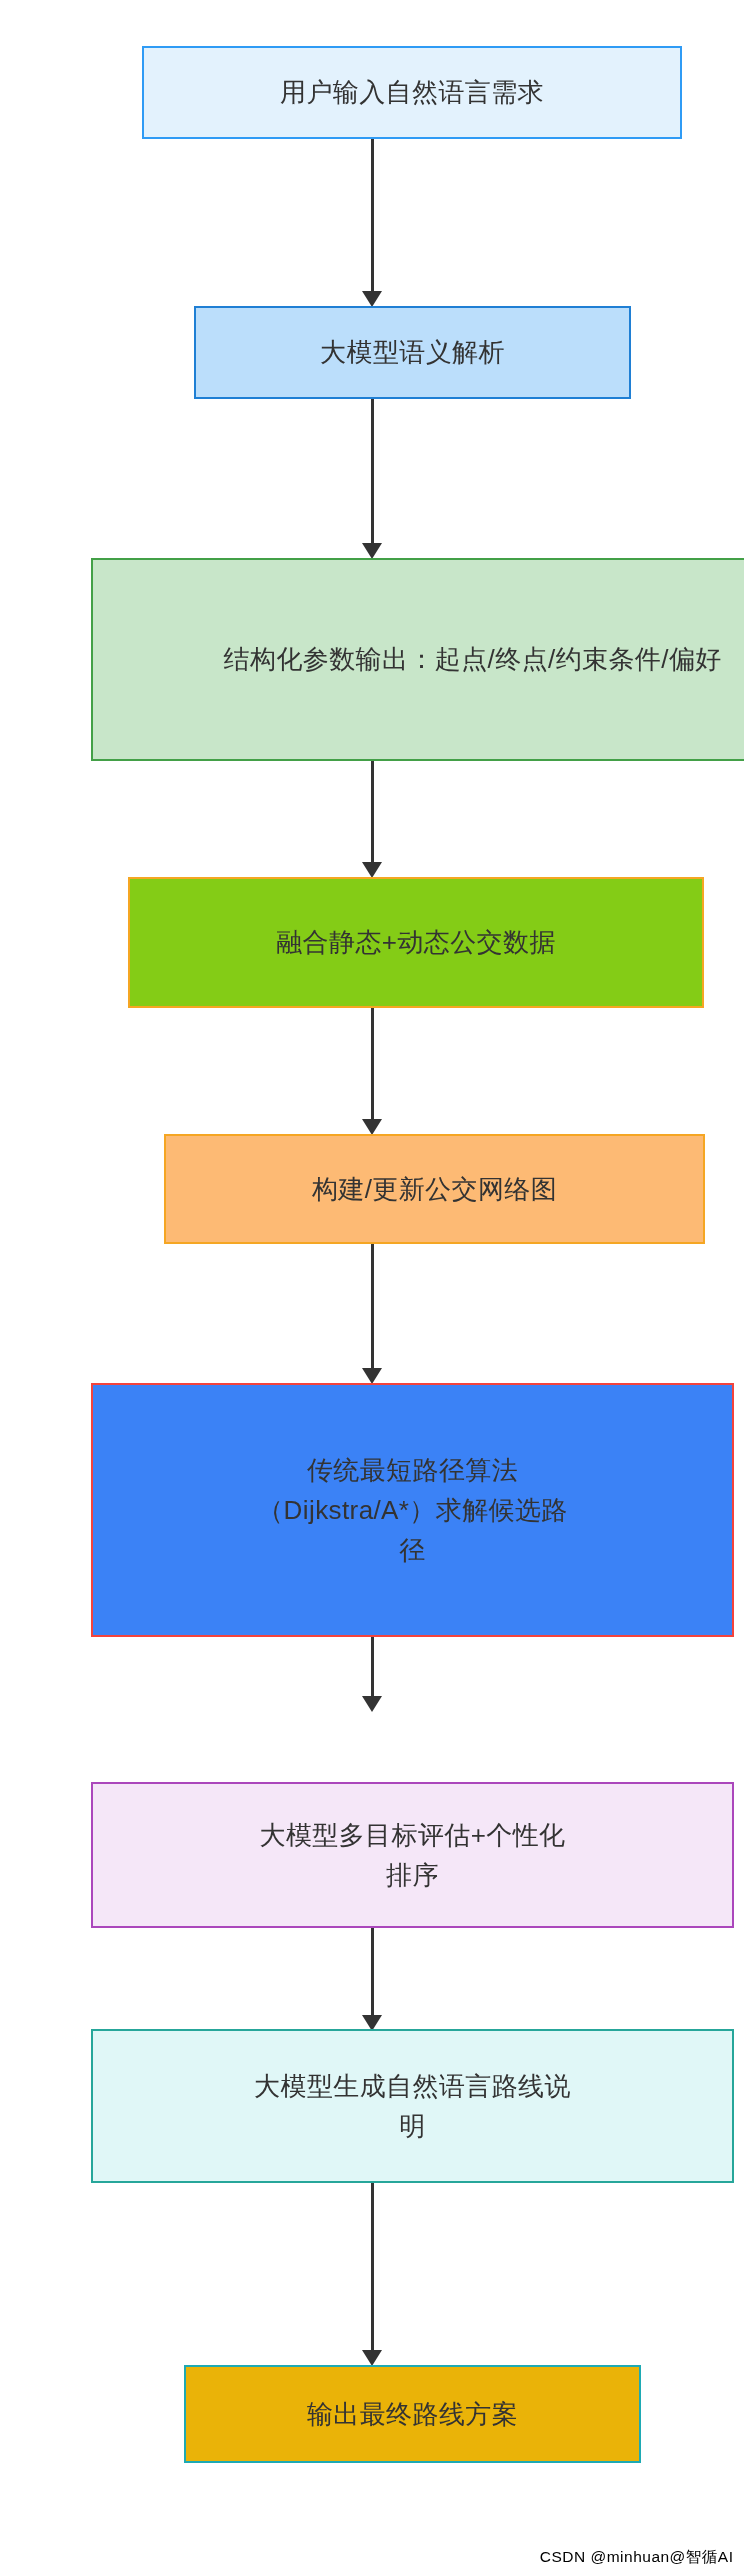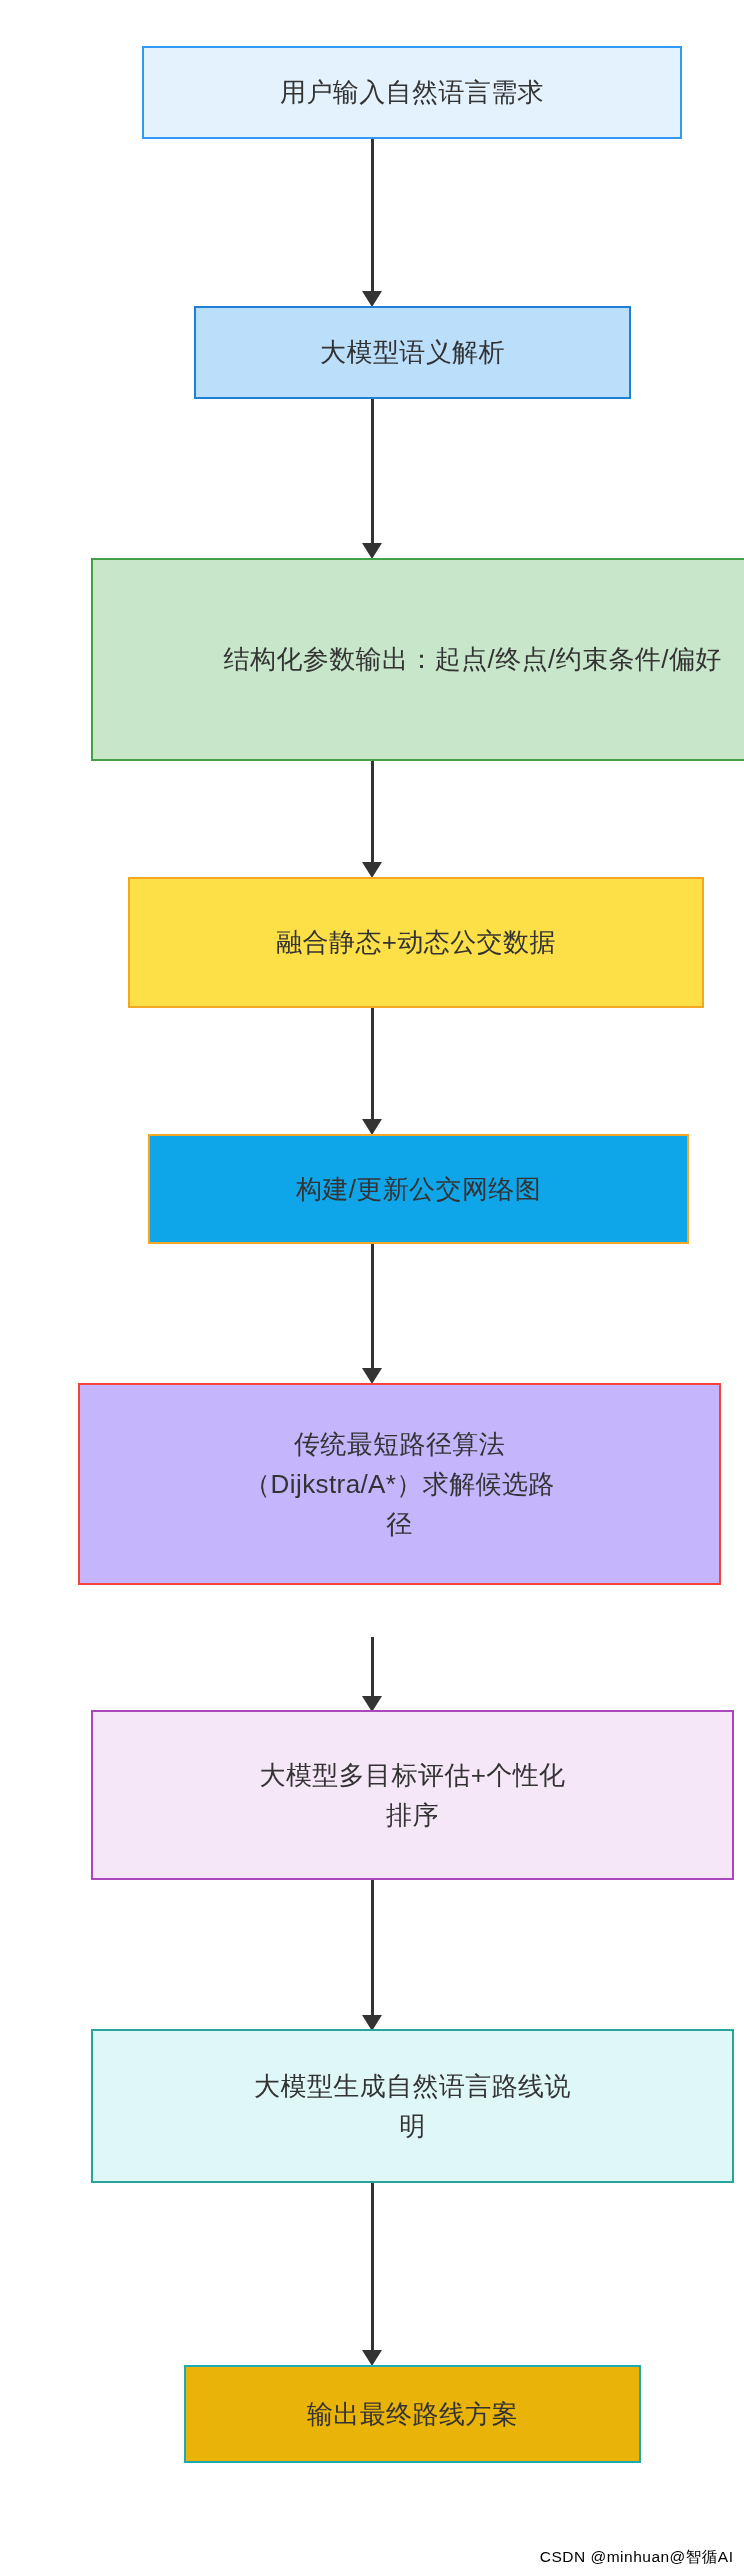--- a/index.html
+++ b/index.html
@@ -90,26 +90,26 @@
     <div class="edge-head" style="left: 362px; top: 1368px;"></div>
     <div class="edge" style="left: 371px; top: 1637px; height: 60px;"></div>
     <div class="edge-head" style="left: 362px; top: 1696px;"></div>
     <div class="edge" style="left: 371px; top: 1880px; height: 135px;"></div>
     <div class="edge-head" style="left: 362px; top: 2015px;"></div>
     <div class="edge" style="left: 371px; top: 2183px; height: 168px;"></div>
     <div class="edge-head" style="left: 362px; top: 2350px;"></div>
     <div class="node" style="left: 102px; top: 46px; width: 540px; height: 93px; background: rgb(227, 242, 253); border-color: rgb(47, 155, 245);"><span class="node-label">用户输入自然语言需求</span></div>
     <div class="node" style="left: 154px; top: 306px; width: 437px; height: 93px; background: rgb(187, 222, 251); border-color: rgb(31, 127, 212);"><span class="node-label">大模型语义解析</span></div>
     <div class="node" style="left: 51px; top: 558px; width: 743px; height: 203px; background: rgb(200, 230, 201); border-color: rgb(67, 160, 71); padding-left: 35px;"><span class="node-label">结构化参数输出：起点/终点/约束条件/偏好</span></div>
-    <div class="node" style="left: 88px; top: 877px; width: 576px; height: 131px; background: #fde047; border-color: rgb(245, 166, 35);"><span class="node-label">融合静态+动态公交数据</span></div>
-    <div class="node" style="left: 108px; top: 1134px; width: 541px; height: 110px; background: #0ea5e9; border-color: rgb(245, 166, 35);"><span class="node-label">构建/更新公交网络图</span></div>
-    <div class="node" style="left: 38px; top: 1383px; width: 643px; height: 202px; background: #c4b5fd; border-color: rgb(244, 67, 60);"><span class="node-label">传统最短路径算法
+    <div class="node" style="left: 88px; top: 877px; width: 576px; height: 131px; background: #84cc16; border-color: rgb(245, 166, 35);"><span class="node-label">融合静态+动态公交数据</span></div>
+    <div class="node" style="left: 124px; top: 1134px; width: 541px; height: 110px; background: #fdba74; border-color: rgb(245, 166, 35);"><span class="node-label">构建/更新公交网络图</span></div>
+    <div class="node" style="left: 51px; top: 1383px; width: 643px; height: 254px; background: #3b82f6; border-color: rgb(244, 67, 60);"><span class="node-label">传统最短路径算法
 （Dijkstra/A*）求解候选路
 径</span></div>
-    <div class="node" style="left: 51px; top: 1710px; width: 643px; height: 170px; background: rgb(245, 231, 248); border-color: rgb(171, 71, 188);"><span class="node-label">大模型多目标评估+个性化
+    <div class="node" style="left: 51px; top: 1782px; width: 643px; height: 146px; background: rgb(245, 231, 248); border-color: rgb(171, 71, 188);"><span class="node-label">大模型多目标评估+个性化
 排序</span></div>
     <div class="node" style="left: 51px; top: 2029px; width: 643px; height: 154px; background: rgb(224, 247, 247); border-color: rgb(38, 166, 154);"><span class="node-label">大模型生成自然语言路线说
 明</span></div>
     <div class="node" style="left: 144px; top: 2365px; width: 457px; height: 98px; background: #eab308; border-color: rgb(30, 170, 180);"><span class="node-label">输出最终路线方案</span></div>
   </div>
 
 <div id="watermark">CSDN @minhuan@智循AI</div>
 
 
 </body></html>

